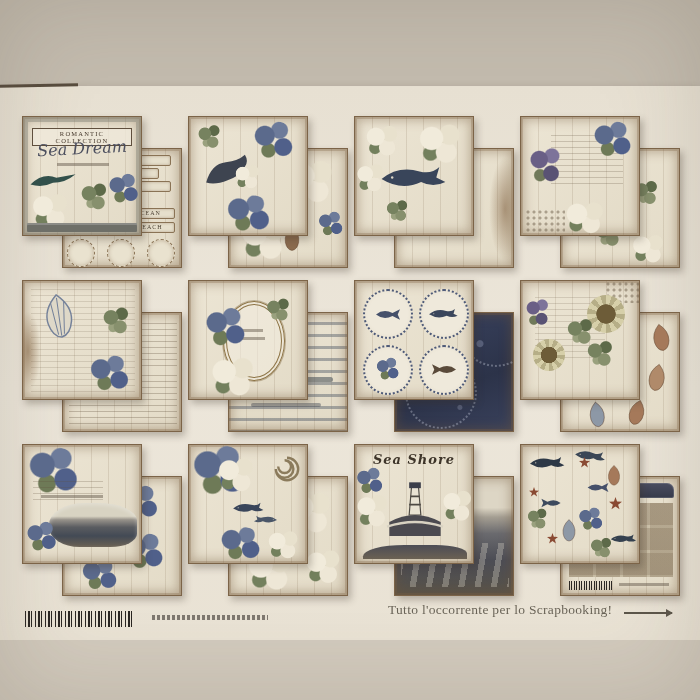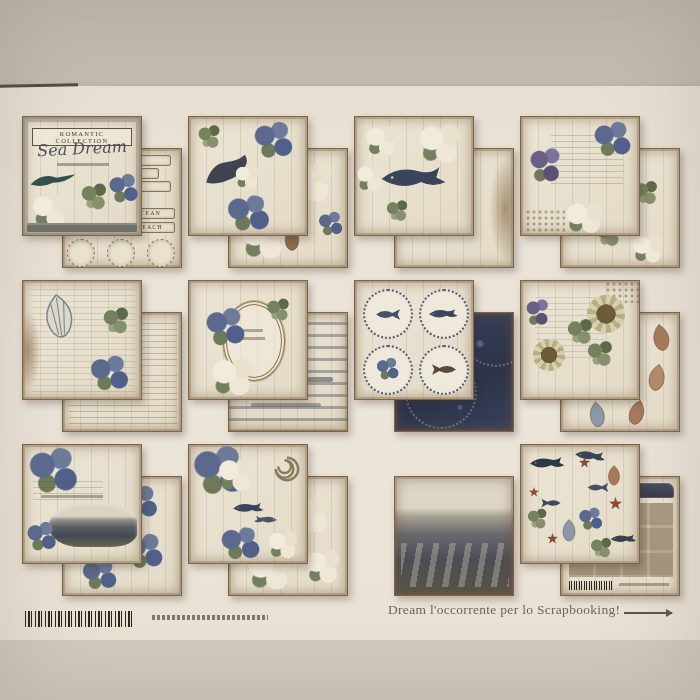--- a/index.html
+++ b/index.html
@@ -363,20 +363,30 @@
           </svg>
         <span class="cl blue m" style="left:28px;top:82px;width:48px;height:36px"></span>
         <span class="cl white m" style="left:76px;top:84px;width:38px;height:32px"></span>
       </div>
     </div>
 
     <div class="cell">
       <div class="paper back seabg" title="dark stormy sea waves on planks">
         <span class="m wavedash" style="left:6px;top:66px;width:108px;height:44px"></span>
       </div>
+      <div class="paper front" title="Sea Shore lettering with lighthouse and rocky coast">
+        <span class="seashore">Sea Shore</span>
+        <span class="cl blue m" style="left:0;top:22px;width:30px;height:30px"></span>
+        <span class="cl white m" style="left:0;top:46px;width:36px;height:40px"></span>
+        <span class="cl white m" style="left:86px;top:42px;width:34px;height:38px"></span>
+        <svg class="m" style="left:24px;top:28px;width:72px;height:70px">
+            <use href="#sym-lighthouse"></use>
+          </svg>
+        <span class="m" style="left:8px;top:100px;width:104px;height:14px;background:linear-gradient(180deg,#4c4d55,#6b6153);border-radius:40% 30% 0 0/80% 60% 0 0"></span>
+      </div>
     </div>
 
     <div class="cell">
       <div class="paper back" title="paper pad back cover with thumbnail grid and barcode">
         <span class="m bhead" style="left:7px;top:6px;width:106px;height:15px"></span>
         <span class="m bgrid" style="left:8px;top:26px;width:104px;height:74px"></span>
         <span class="m bbar" style="left:8px;top:104px;width:44px;height:9px"></span>
         <span class="m subbar" style="left:58px;top:106px;width:50px"></span>
       </div>
       <div class="paper front" title="sea animals pattern with whales, sharks, starfish and shells">
@@ -416,15 +426,15 @@
         <svg class="m" style="left:88px;top:86px;width:30px;height:14px;color:#35414f">
             <use href="#sym-whale"></use>
           </svg>
       </div>
     </div>
 
   </div>
 
   <div class="barcode" title="product barcode"></div>
   <div class="fineprint" title="illegible small print line"></div>
-  <div class="tagline">Dream l'occorrente per lo Scrapbooking!</div>
+  <div class="tagline">Tutto l'occorrente per lo Scrapbooking!</div>
   <div class="arrow"></div>
 </div>
 
 </body></html>

